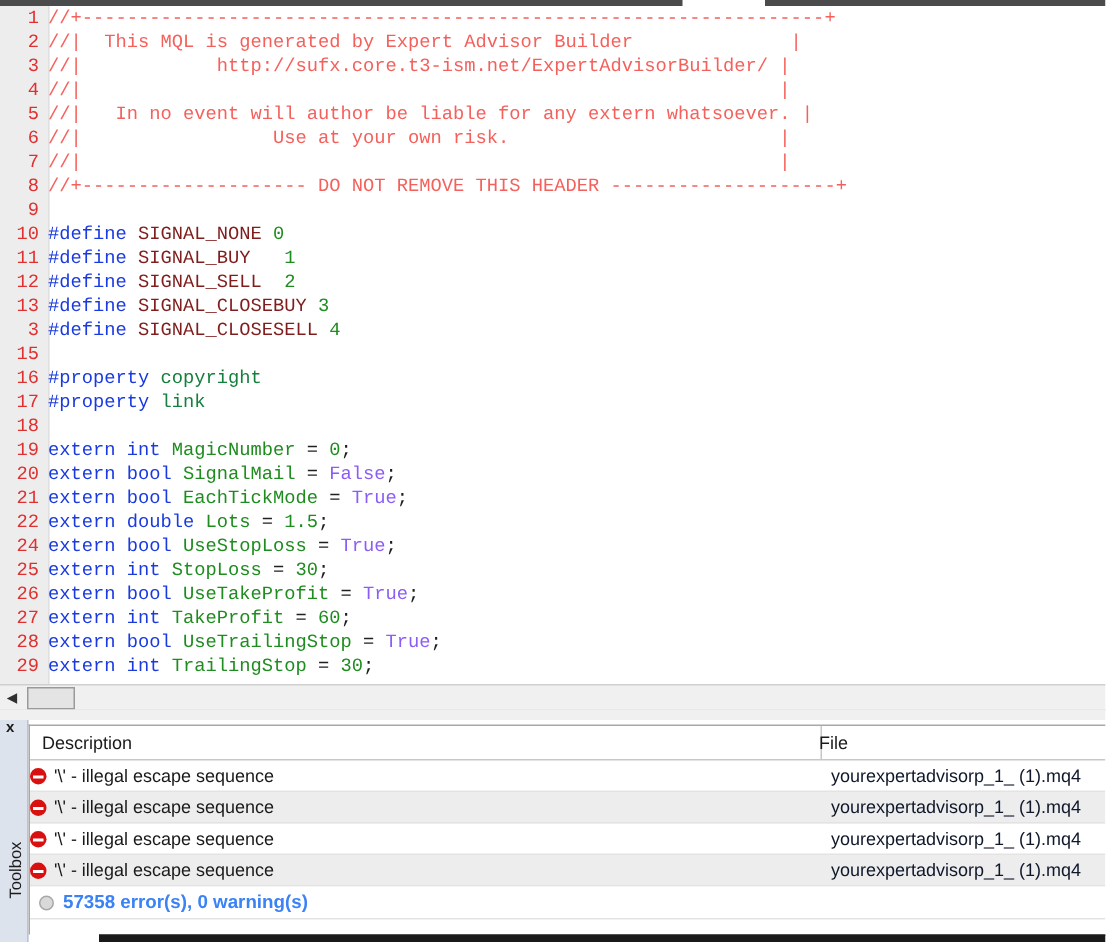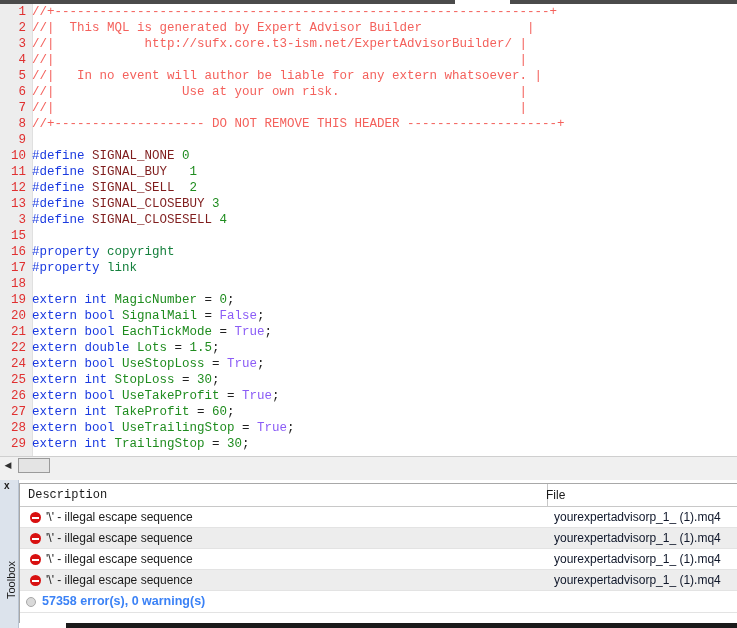--- a/index.html
+++ b/index.html
@@ -170,37 +170,37 @@
   .hdr-cell {
     position: absolute;
     top: 0;
     height: 22px;
     line-height: 22px;
     font-size: 12px;
     color: #1a1a1a;
     padding-left: 8px;
     box-sizing: border-box;
   }
-  #hdr-description { left: 0; width: 528px; border-right: 1px solid #c8c8c8; font-family: Liberation Mono, monospace; }
+  #hdr-description { left: 0; width: 528px; border-right: 1px solid #c8c8c8; }
   #hdr-file { left: 518px; width: 190px; }
 
   .grid-row {
     height: 20px;
     position: relative;
     border-bottom: 1px solid #e3e3e3;
   }
   .grid-row.alt { background: #ededed; }
   .cell-desc {
     position: absolute;
     left: 0; top: 0;
     width: 528px; height: 20px;
     line-height: 20px;
     font-size: 12px;
     color: #1a1a1a;
-    padding-left: 10px;
+    padding-left: 0;
     box-sizing: border-box;
     white-space: nowrap;
     overflow: hidden;
   }
   .cell-file {
     position: absolute;
     left: 528px; top: 0;
     width: 190px; height: 20px;
     line-height: 20px;
     font-size: 12px;

